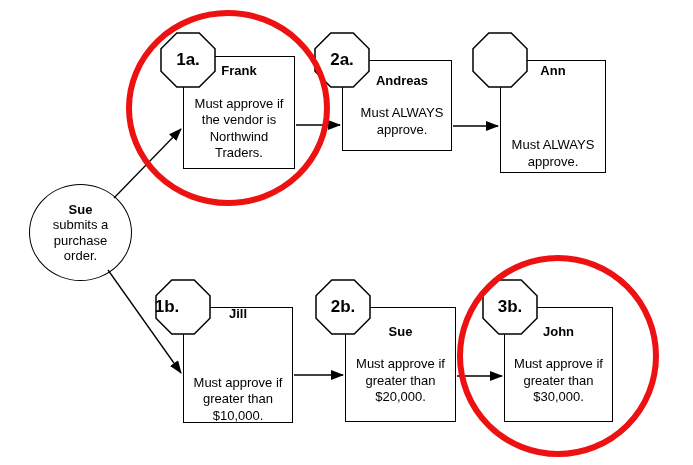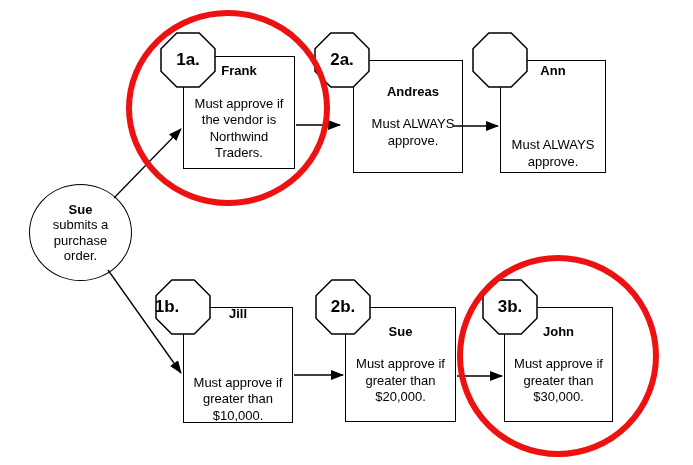--- a/index.html
+++ b/index.html
@@ -48,21 +48,21 @@
     justify-content: center;
     text-align: center;
     font-size: 13px;
     line-height: 16.5px;
     z-index: 1;
     padding: 2px;
   }
   .node-title { font-weight: bold; margin-bottom: 16px; }
   .pre { white-space: pre-line; }
   .node-1a { left: 183px; top: 56px;  width: 112px; height: 113px; }
-  .node-2a { left: 353px; top: 60px;  width: 110px; height: 113px; padding-left: 12px; }
+  .node-2a { left: 342px; top: 60px;  width: 110px; height: 91px; padding-left: 12px; }
   .node-3a { left: 500px; top: 60px;  width: 106px; height: 113px; justify-content: space-between; }
   .node-1b { left: 183px; top: 307px; width: 110px; height: 116px; gap: 36px; }
   .node-2b { left: 345px; top: 307px; width: 111px; height: 115px; }
   .node-3b { left: 504px; top: 307px; width: 109px; height: 115px; }
   
   svg.layer {
     position: absolute;
     left: 0; top: 0;
     z-index: 2;
     pointer-events: none;

